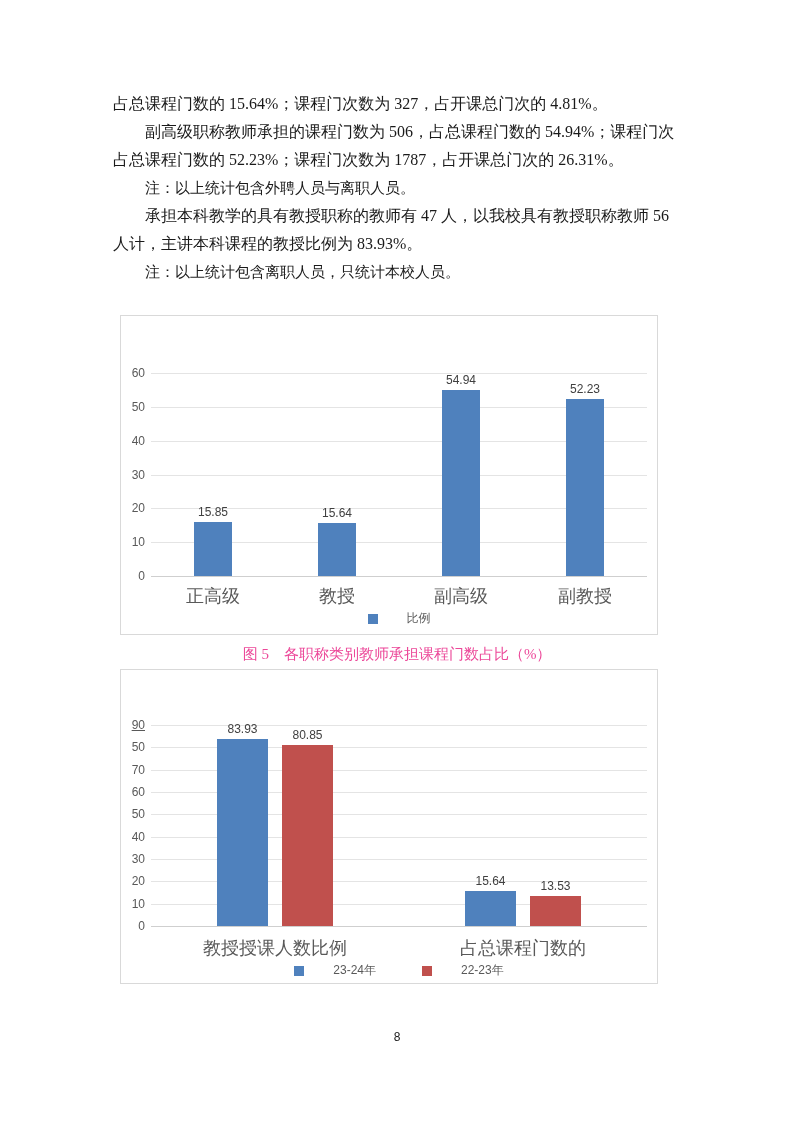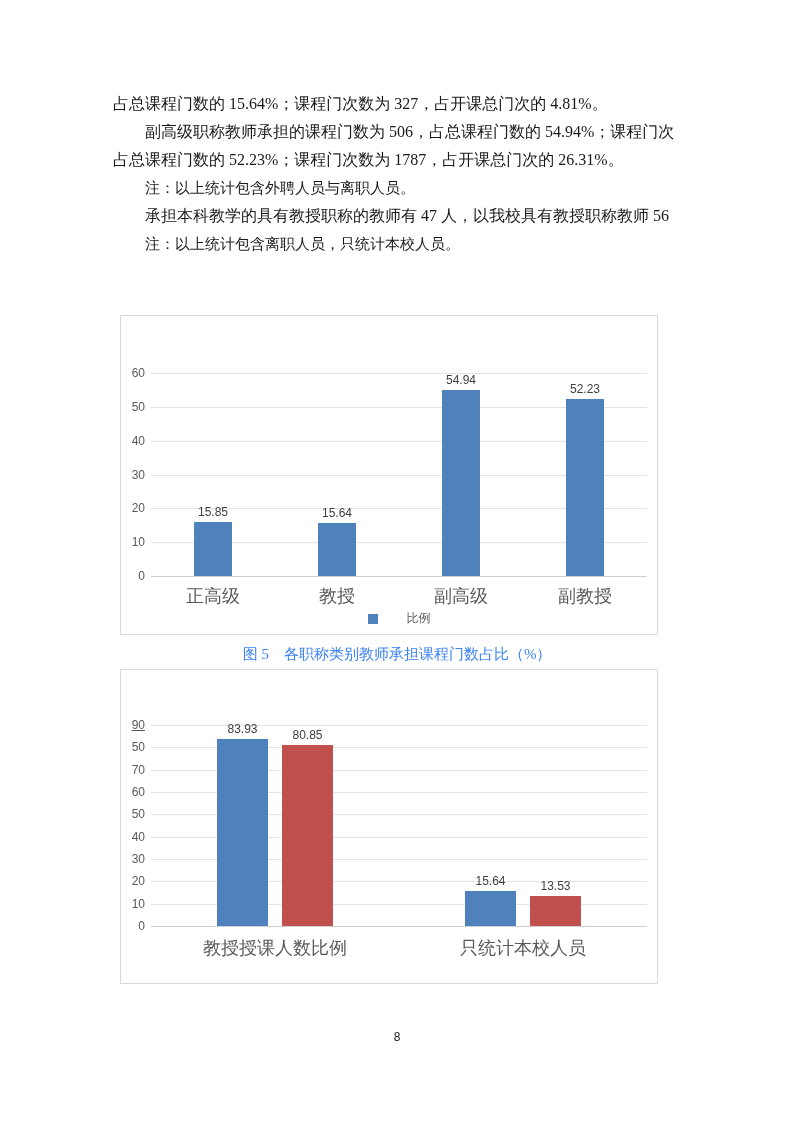--- a/index.html
+++ b/index.html
@@ -69,21 +69,21 @@
   .legend-swatch {
     display: inline-block;
     width: 10px; height: 10px;
     margin-right: 5px;
   }
   .fig-caption {
     position: absolute;
     left: 0; right: 0;
     text-align: center;
     font-size: 15px;
-    color: #3b82f6;
+    color: #ec4899;
   }
   #caption5 { top: 645px; }
   #caption6 { top: 997px; }
   .page-number {
     position: absolute;
     left: 0; right: 0;
     top: 1030px;
     text-align: center;
     font-size: 12px;
     font-family: "Liberation Sans", "DejaVu Sans", sans-serif;
@@ -94,20 +94,21 @@
 <body>
 
 <div class="page">
 
   <div class="body-text">
     <div class="line">占总课程门数的 15.64%；课程门次数为 327，占开课总门次的 4.81%。</div>
     <div class="line indent">副高级职称教师承担的课程门数为 506，占总课程门数的 54.94%；课程门次</div>
     <div class="line">占总课程门数的 52.23%；课程门次数为 1787，占开课总门次的 26.31%。</div>
     <div class="line indent note">注：以上统计包含外聘人员与离职人员。</div>
     <div class="line indent">承担本科教学的具有教授职称的教师有 47 人，以我校具有教授职称教师 56</div>
+    <div class="line">人计，主讲本科课程的教授比例为 83.93%。</div>
     <div class="line indent note">注：以上统计包含离职人员，只统计本校人员。</div>
   </div>
 
   <div class="chart-box" id="chart5">
       <div class="gridline zero" style="left: 30px; width: 496px; top: 260px;"></div>
       <div class="ytick" style="top: 253px;">0</div>
       <div class="gridline" style="left: 30px; width: 496px; top: 226.167px;"></div>
       <div class="ytick" style="top: 219.167px;">10</div>
       <div class="gridline" style="left: 30px; width: 496px; top: 192.333px;"></div>
       <div class="ytick" style="top: 185.333px;">20</div>
@@ -163,18 +164,28 @@
       <div class="ytick" style="top: 48px; text-decoration: underline;">90</div>
       <div class="bar" style="left: 96px; top: 68.5563px; width: 51px; height: 187.444px; background: rgb(79, 129, 189);"></div>
       <div class="bar-label" style="left: 89.5px; top: 51.5563px;">83.93</div>
       <div class="bar" style="left: 161px; top: 75.435px; width: 51px; height: 180.565px; background: rgb(192, 80, 77);"></div>
       <div class="bar-label" style="left: 154.5px; top: 58.435px;">80.85</div>
       <div class="cat-label" style="left: 30px; width: 248px; top: 266px;">教授授课人数比例</div>
       <div class="bar" style="left: 344px; top: 221.071px; width: 51px; height: 34.9293px; background: rgb(79, 129, 189);"></div>
       <div class="bar-label" style="left: 337.5px; top: 204.071px;">15.64</div>
       <div class="bar" style="left: 409px; top: 225.783px; width: 51px; height: 30.217px; background: rgb(192, 80, 77);"></div>
       <div class="bar-label" style="left: 402.5px; top: 208.783px;">13.53</div>
-      <div class="cat-label" style="left: 278px; width: 248px; top: 266px;">只统计本校人员</div>
+      <div class="cat-label" style="left: 278px; width: 248px; top: 266px;">占总课程门数的</div>
+      <div class="legend" style="left: 30px; width: 496px; top: 292px;">
+        <div class="legend-item">
+          <span class="legend-swatch" style="background: rgb(79, 129, 189);"></span>
+          <span>23-24年</span>
+        </div>
+        <div class="legend-item">
+          <span class="legend-swatch" style="background: rgb(192, 80, 77);"></span>
+          <span>22-23年</span>
+        </div>
+      </div>
     </div>
 
   <div class="page-number">8</div>
 
 </div>
 
 </body></html>

